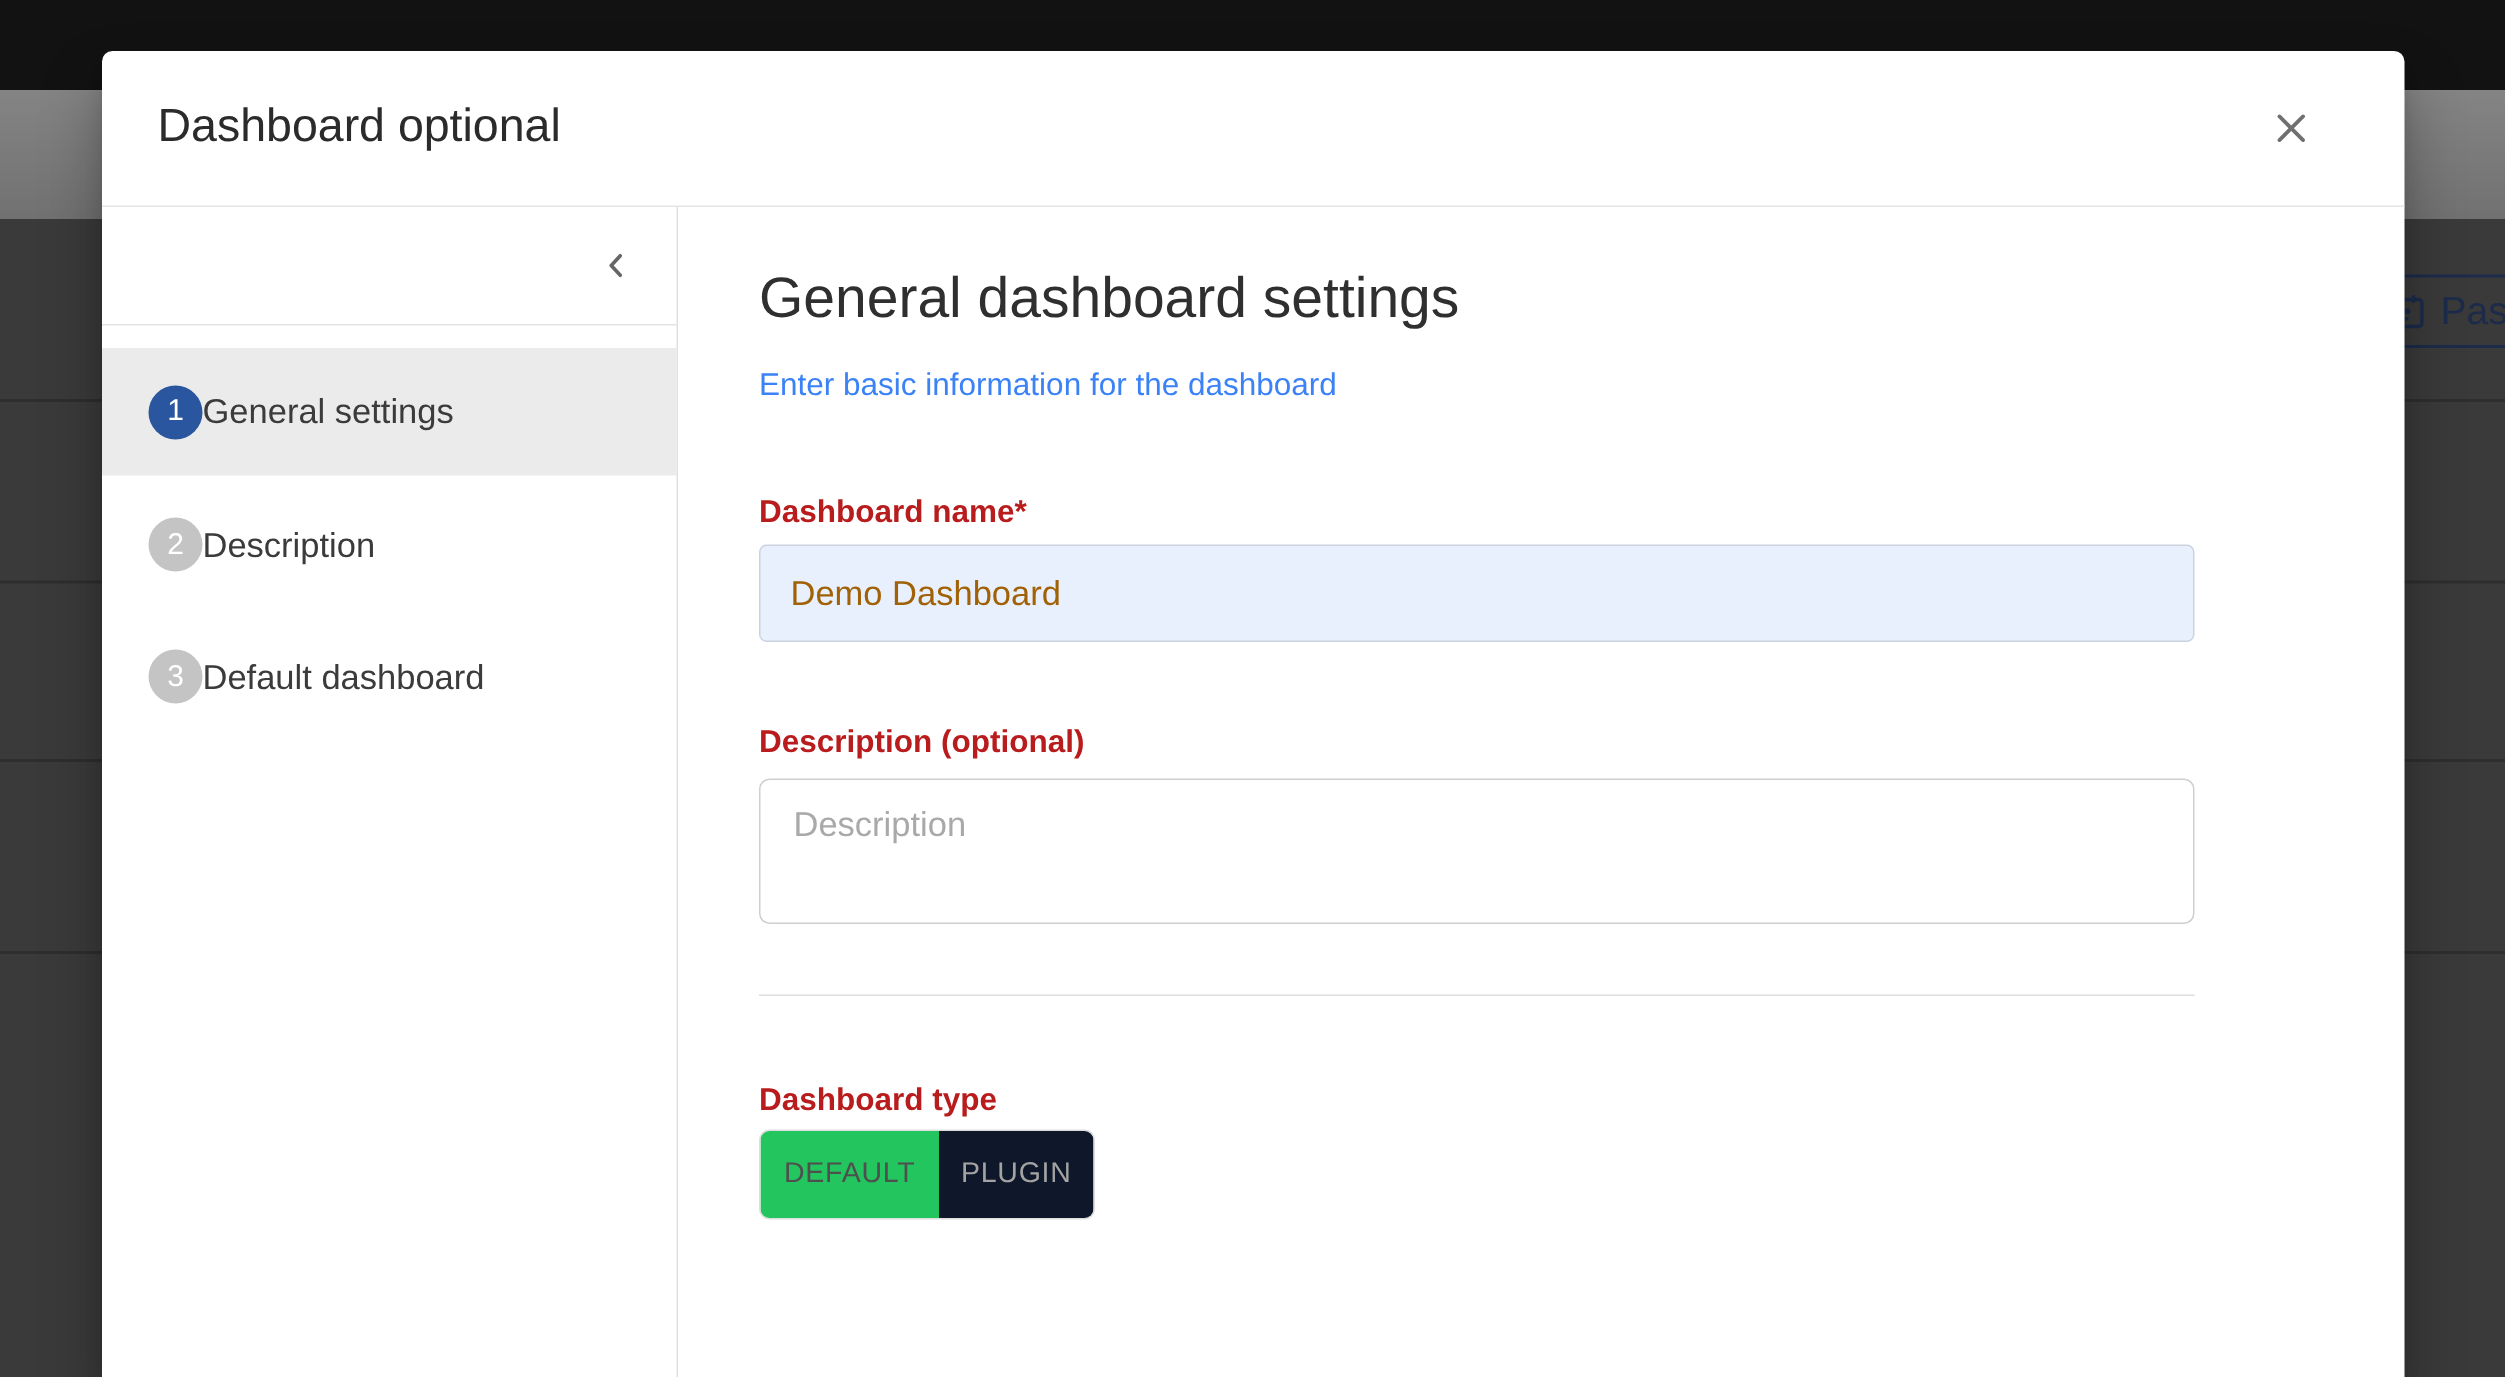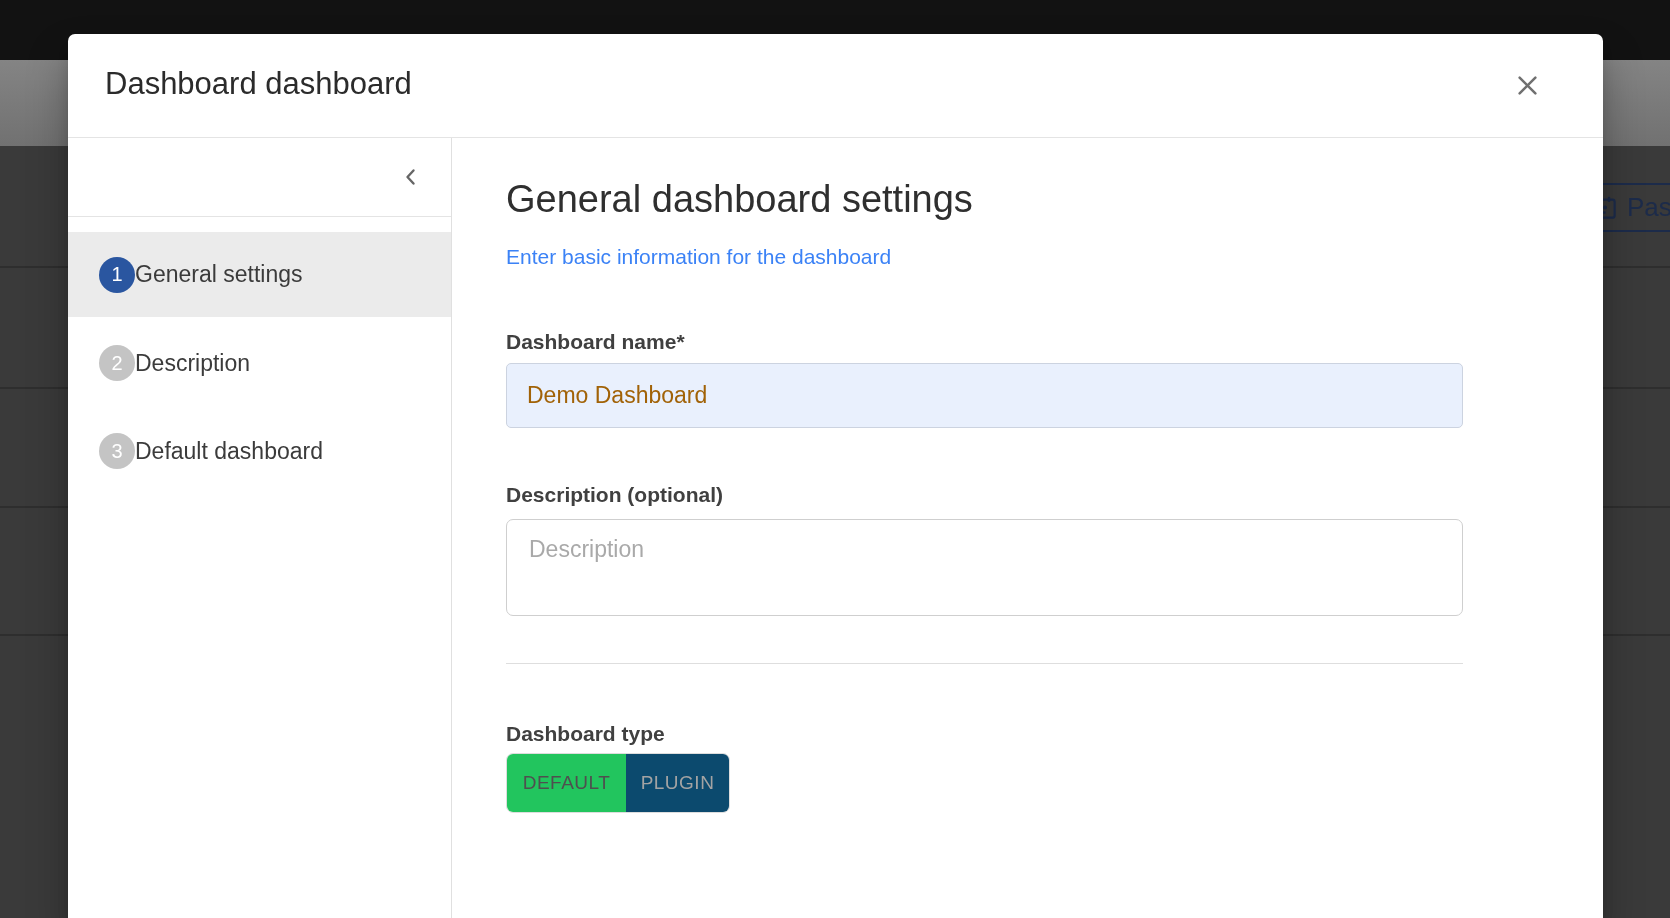--- a/index.html
+++ b/index.html
@@ -54,42 +54,42 @@
     color:#ffffff;font-size:20px;
   }
   .step-badge.active{background:#2a56a0;}
   .step-badge.inactive{background:#c4c4c4;}
   .step-label{font-size:23px;color:#3b3b3b;}
 
   
   .content{position:absolute;left:385px;top:104px;right:0;bottom:0;}
   .form-heading{position:absolute;left:53px;top:40px;font-size:38px;font-weight:400;color:#2f2f2f;}
   .form-subheading{position:absolute;left:53px;top:107px;font-size:21px;color:#3b82f6;}
-  .field-label{position:absolute;left:53px;font-size:21px;font-weight:bold;color:#404040;}
+  .field-label{position:absolute;left:53px;font-size:21px;font-weight:bold;color:#b91c1c;}
   .label-name{top:192px;}
   .label-description{top:345px;}
   .label-type{top:584px;}
   .name-input{
     position:absolute;left:53px;top:225px;width:957px;height:65px;box-sizing:border-box;
     background:#e9f0fd;border:1px solid #ccd3e0;border-radius:5px;
     padding:0 20px;font-size:23px;color:#a16207;font-family:inherit;outline:none;
   }
   .description-textarea{
     position:absolute;left:53px;top:381px;width:957px;height:97px;box-sizing:border-box;
     background:#fff;border:1px solid #cfcfcf;border-radius:7px;resize:none;
     padding:16px 22px;font-size:23px;color:#8b5cf6;font-family:inherit;outline:none;
   }
   .description-textarea::placeholder{color:#a9a9a9;opacity:1;}
   .section-divider{position:absolute;left:53px;top:525px;width:957px;height:0;border-top:1px solid #dedede;}
   .toggle-group{
     position:absolute;left:53px;top:615px;height:60px;display:flex;
     border:1px solid #ddd;border-radius:7px;overflow:hidden;background:#fff;box-sizing:border-box;
   }
   .toggle-option{
-    border:none;background:#0c4a6e;height:100%;display:flex;align-items:center;justify-content:center;
+    border:none;background:#0f172a;height:100%;display:flex;align-items:center;justify-content:center;
     font-size:19px;letter-spacing:.5px;cursor:pointer;font-family:inherit;padding:0;
   }
   .toggle-option.selected{background:#22c55e;color:#4f4f4f;width:119px;}
   .toggle-option.unselected{color:#a3a3a3;width:103px;}
 </style>
 </head>
 <body>
 
 <div class="bg-topbar"></div>
 <div class="bg-toolbar"></div>
@@ -107,21 +107,21 @@
     <circle cx="8.5" cy="12" r="0.8" fill="#1c2b4a"></circle>
     <circle cx="12.5" cy="12" r="0.8" fill="#1c2b4a"></circle>
     <path d="M7 16.5h6"></path>
   </svg>
   <span>Past</span>
 </div>
 
 <div class="modal">
 
   <div class="modal-header">
-    <div class="modal-title">Dashboard dashboard</div>
+    <div class="modal-title">Dashboard optional</div>
     <button class="close-button">
       <svg width="27" height="27" viewBox="0 0 24 24" fill="none" stroke="#707070" stroke-width="2.2" stroke-linecap="round">
         <line x1="5" y1="5" x2="19" y2="19"></line>
         <line x1="19" y1="5" x2="5" y2="19"></line>
       </svg>
     </button>
   </div>
 
   <div class="sidebar">
     <div class="collapse-header">

